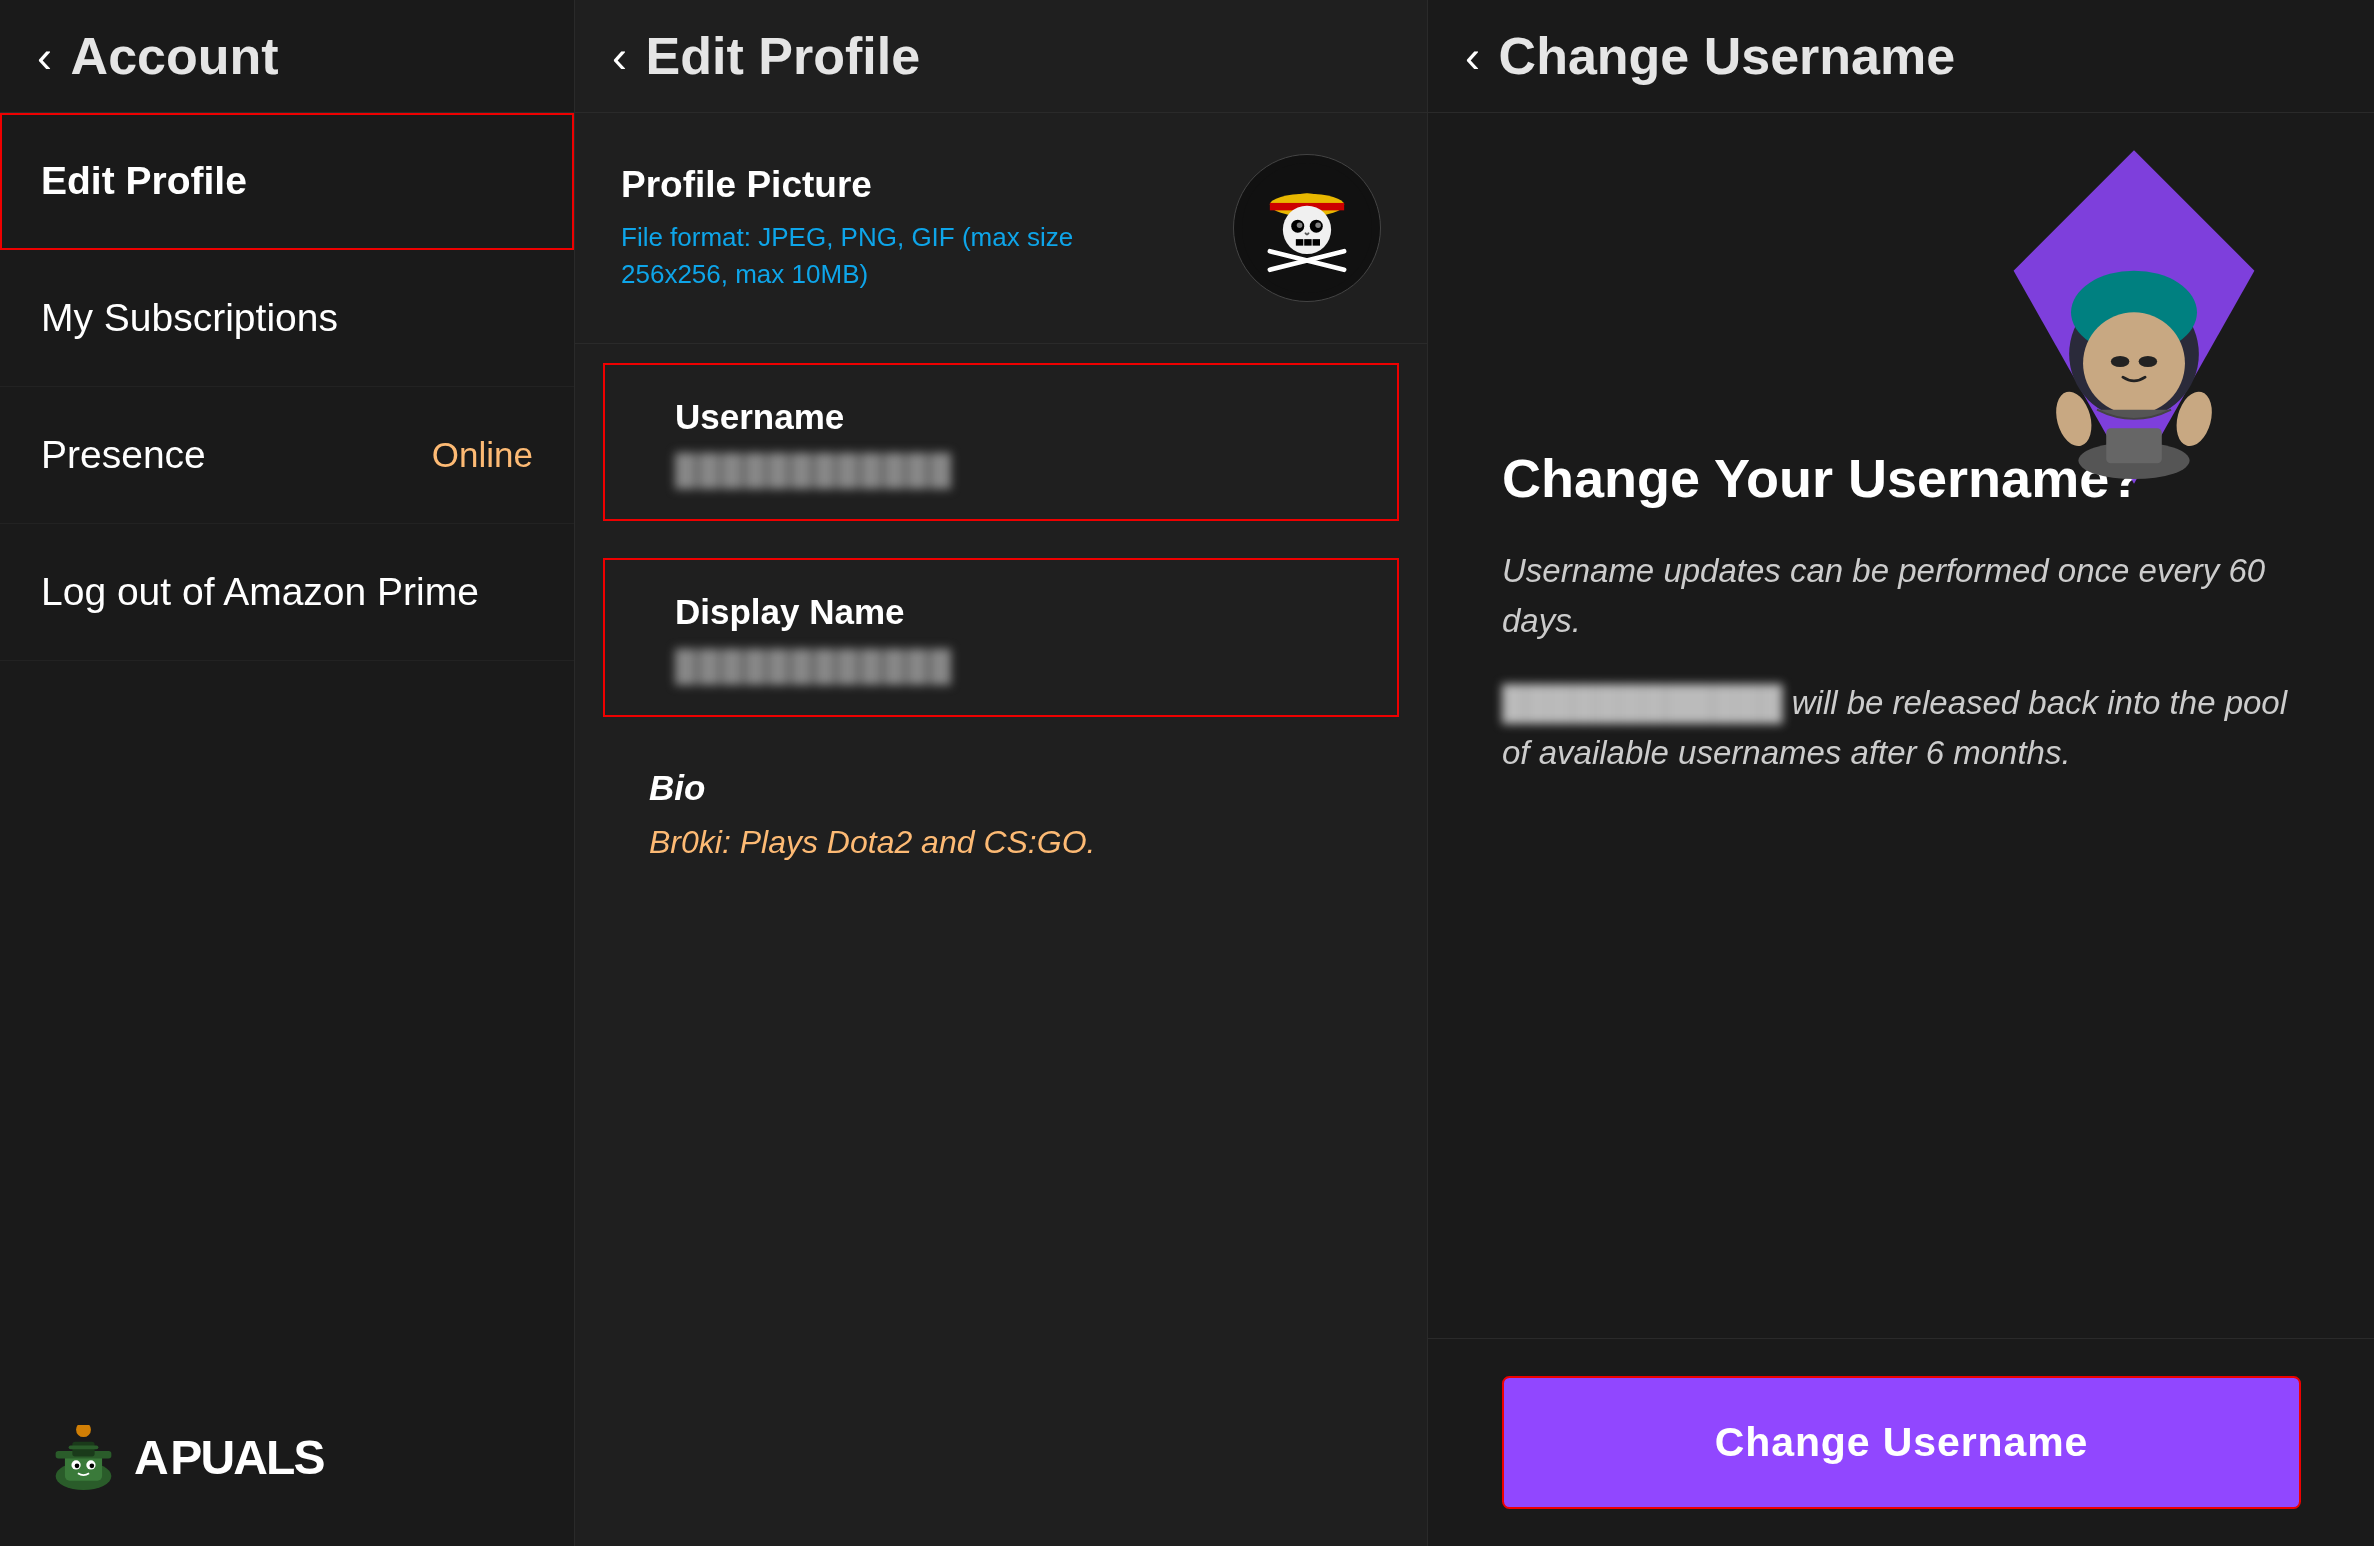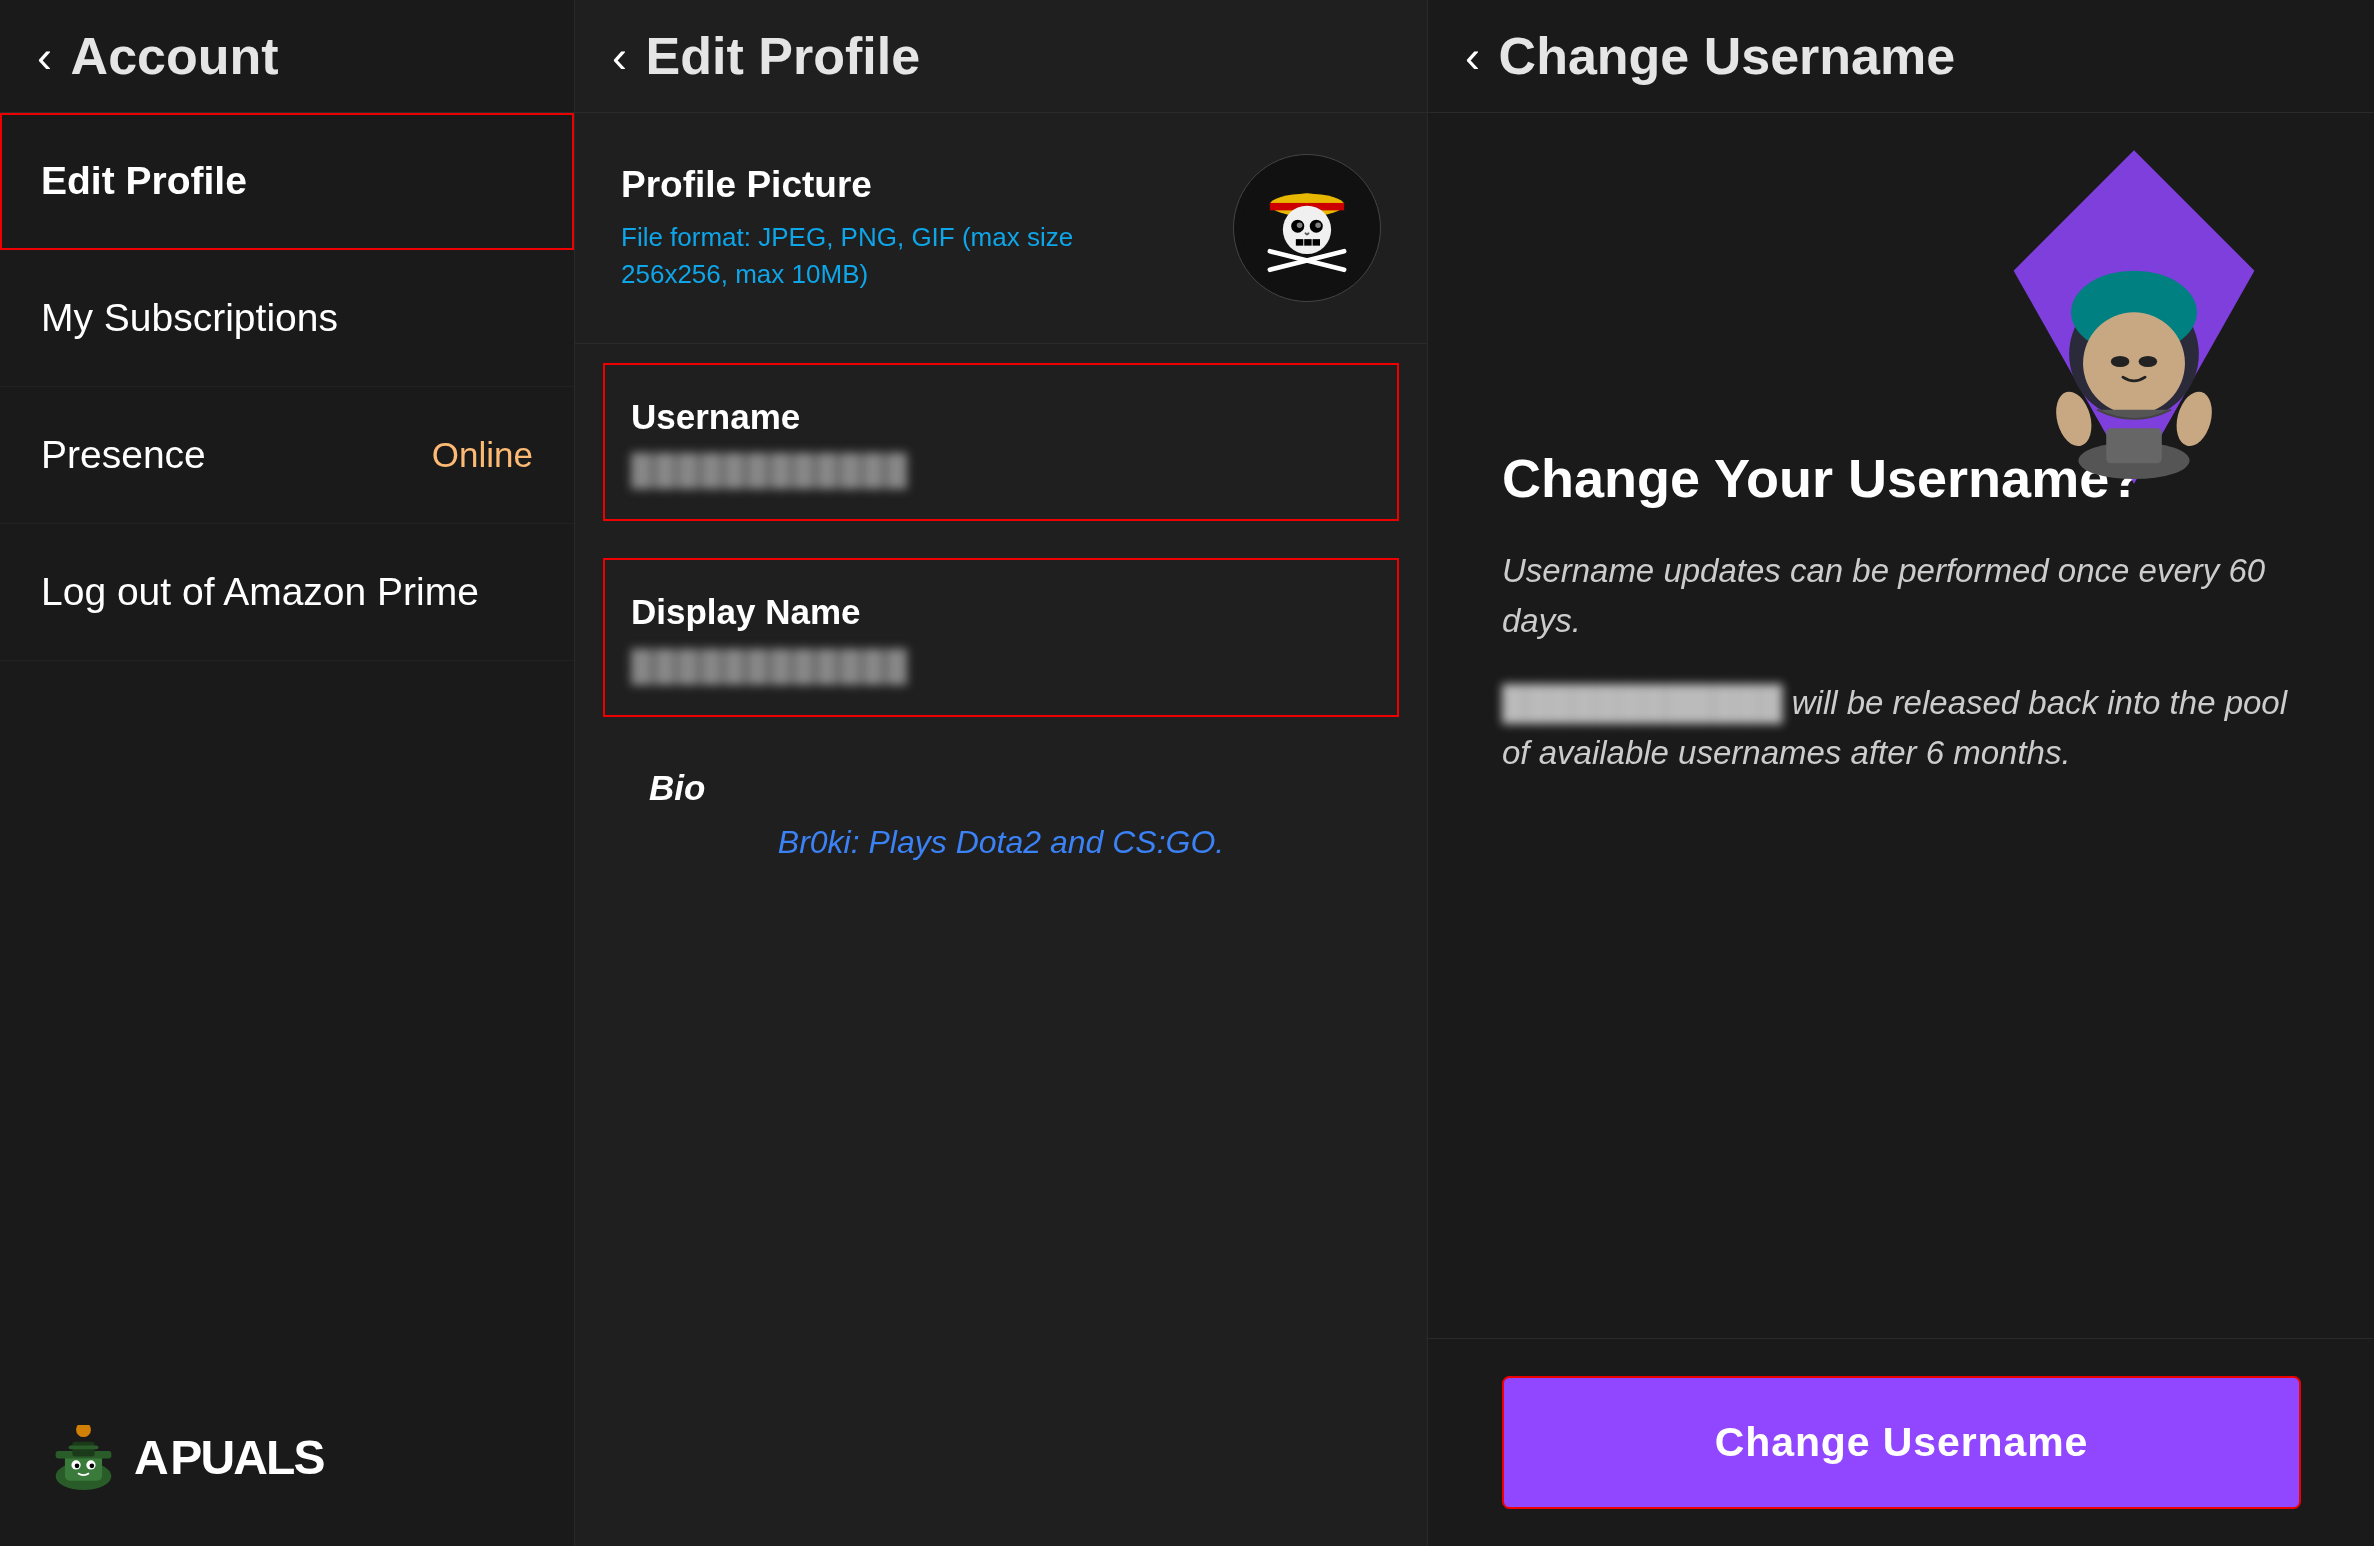--- a/index.html
+++ b/index.html
@@ -123,21 +123,21 @@
       background: #111;
       border: 1.9px solid #444;
       display: flex;
       align-items: center;
       justify-content: center;
       overflow: hidden;
       flex-shrink: 0;
     }
 
     .field-section {
-      padding: 32px 26px;
+      padding: 32px 70px;
       border: 2.8px solid #e00;
       margin: 18.6px 28px;
     }
 
     .field-label {
       font-size: 35px;
       font-weight: 700;
       margin-bottom: 16.7px;
     }
 
@@ -159,22 +159,21 @@
     }
 
     .bio-label {
       font-size: 35px;
       font-weight: 700;
       margin-bottom: 16.7px;
     }
 
     .bio-value {
       font-size: 32px;
-      color: #3b82f6;
-      text-align: center;
+      color: #fdba74;
     }
 
     
     .panel-right {
       flex: 1;
       background: #1a1a1a;
       display: flex;
       flex-direction: column;
       position: relative;
     }

